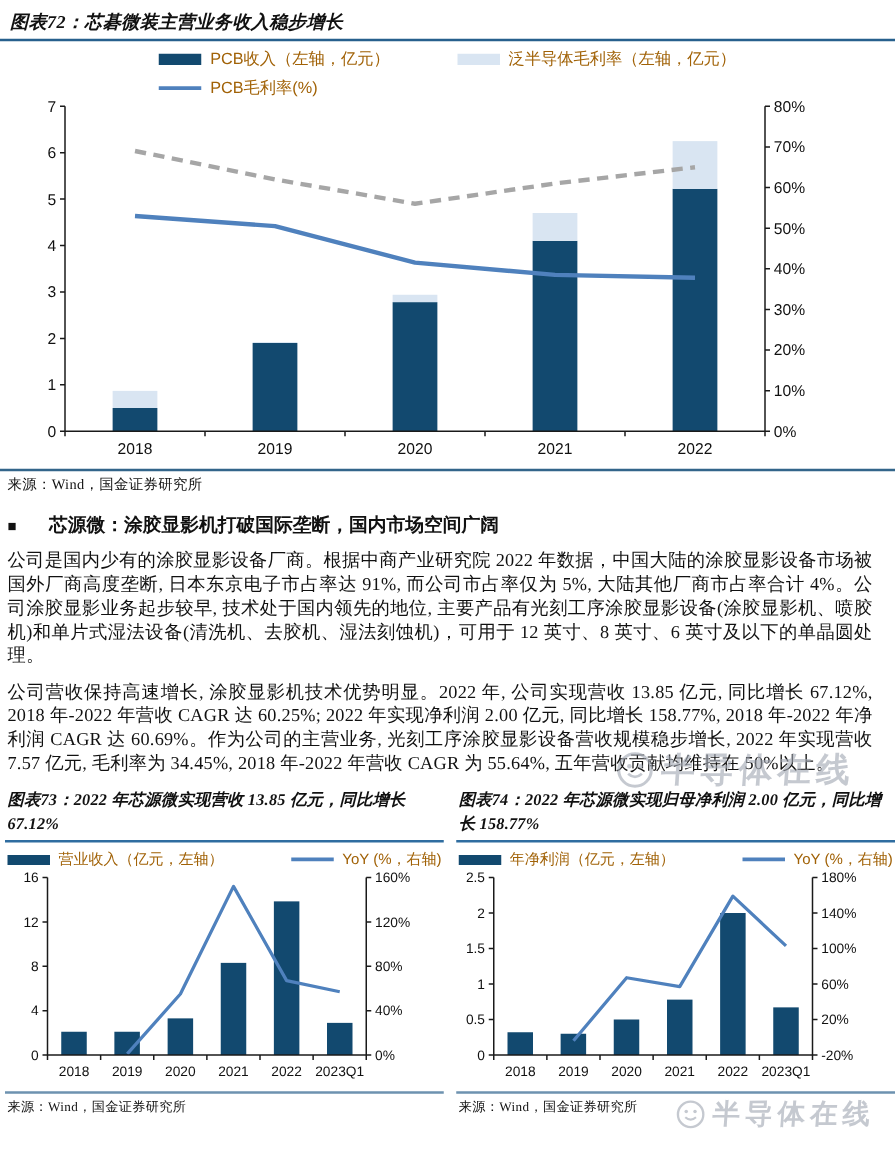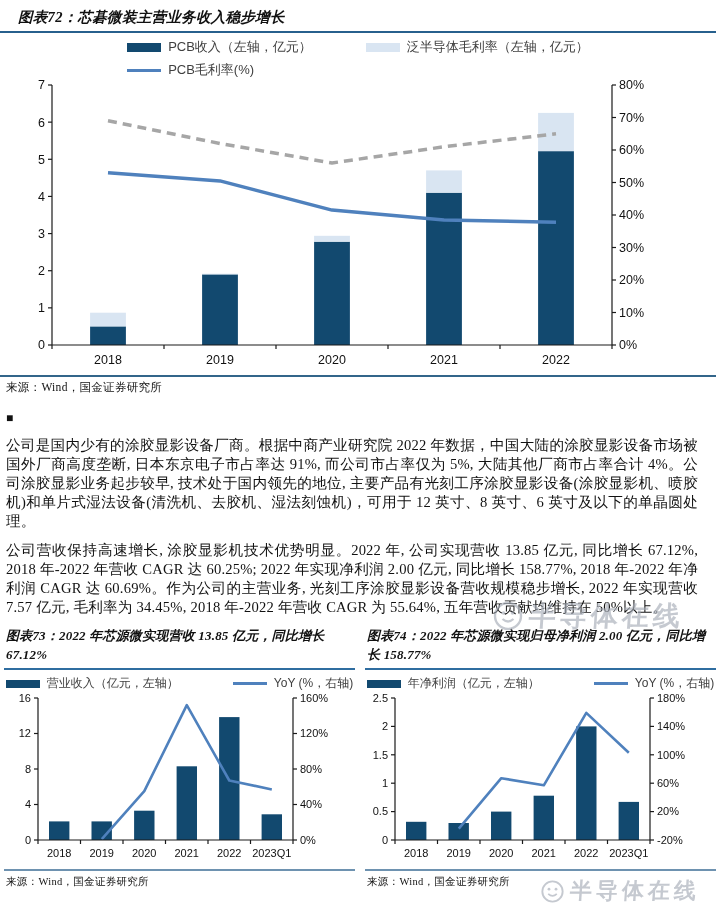--- a/index.html
+++ b/index.html
@@ -3,30 +3,30 @@
 <meta charset="utf-8">
 <style>
   html,body{margin:0;padding:0;background:#fff;}
   .page{
     position:relative;width:716px;height:923px;overflow:hidden;background:#fff;
     font-family:"Liberation Serif",serif;color:#111;
   }
   
   .fig-head{
     font-family:"Liberation Serif",serif;font-size:14.5px;font-weight:bold;font-style:italic;
-    padding:8px 6px 4px 18px;letter-spacing:.3px;
+    padding:8px 6px 4px 8px;letter-spacing:.3px;
   }
   .rule{border:none;height:0;margin:0;}
   .rule-head{border-top:2.5px solid #27608D;}
   .rule-src{border-top:2px solid #33658A;margin-top:4px;}
   
   .legend{
     display:grid;justify-content:center;align-items:center;
     column-gap:54px;row-gap:5px;margin:5px 0 0 0;
-    font-family:"Liberation Sans",sans-serif;color:#404040;
+    font-family:"Liberation Sans",sans-serif;color:#a16207;
   }
   .legend-item{display:inline-flex;align-items:center;gap:7px;white-space:nowrap;}
   .sw{display:inline-block;width:34px;flex:0 0 34px;}
   .sw-bar{height:9px;}
   .sw-line,.sw-dash{height:0;border-top-width:3.5px;border-top-style:solid;}
   .legend-small .sw-bar{height:8px;}
   .legend-small .sw-line,.legend-small .sw-dash{border-top-width:3px;}
   svg{display:block;}
   
   .source{font-size:11.5px;padding:3px 6px 1px 6px;letter-spacing:.3px;}
@@ -140,20 +140,21 @@
       <text x="332" y="284.5" text-anchor="middle" fill="#111" font-family="&quot;Liberation Sans&quot;,sans-serif" font-size="12.5">2020</text>
       <text x="444" y="284.5" text-anchor="middle" fill="#111" font-family="&quot;Liberation Sans&quot;,sans-serif" font-size="12.5">2021</text>
       <text x="556" y="284.5" text-anchor="middle" fill="#111" font-family="&quot;Liberation Sans&quot;,sans-serif" font-size="12.5">2022</text>
     </svg>
 
   <div class="rule rule-src"></div>
   <div class="source">来源：Wind，国金证券研究所</div>
 
   <div class="bullet-head">
     <span class="bullet">■</span>
+    <span>芯源微：涂胶显影机打破国际垄断，国内市场空间广阔</span>
   </div>
   <p class="body">公司是国内少有的涂胶显影设备厂商。根据中商产业研究院 2022 年数据，中国大陆的涂胶显影设备市场被国外厂商高度垄断, 日本东京电子市占率达 91%, 而公司市占率仅为 5%, 大陆其他厂商市占率合计 4%。公司涂胶显影业务起步较早, 技术处于国内领先的地位, 主要产品有光刻工序涂胶显影设备(涂胶显影机、喷胶机)和单片式湿法设备(清洗机、去胶机、湿法刻蚀机)，可用于 12 英寸、8 英寸、6 英寸及以下的单晶圆处理。</p>
   <p class="body">公司营收保持高速增长, 涂胶显影机技术优势明显。2022 年, 公司实现营收 13.85 亿元, 同比增长 67.12%, 2018 年-2022 年营收 CAGR 达 60.25%; 2022 年实现净利润 2.00 亿元, 同比增长 158.77%, 2018 年-2022 年净利润 CAGR 达 60.69%。作为公司的主营业务, 光刻工序涂胶显影设备营收规模稳步增长, 2022 年实现营收 7.57 亿元, 毛利率为 34.45%, 2018 年-2022 年营收 CAGR 为 55.64%, 五年营收贡献均维持在 50%以上。</p>
 
   <div class="cols">
     <div class="col">
       <div class="fig-caption">图表73：2022 年芯源微实现营收 13.85 亿元，同比增长 67.12%</div>
       <div class="rule rule-cap"></div>
       <div class="legend legend-small" id="legend-fig73" style="grid-template-columns: repeat(2, auto); font-size: 12px;">
           <span class="legend-item">

